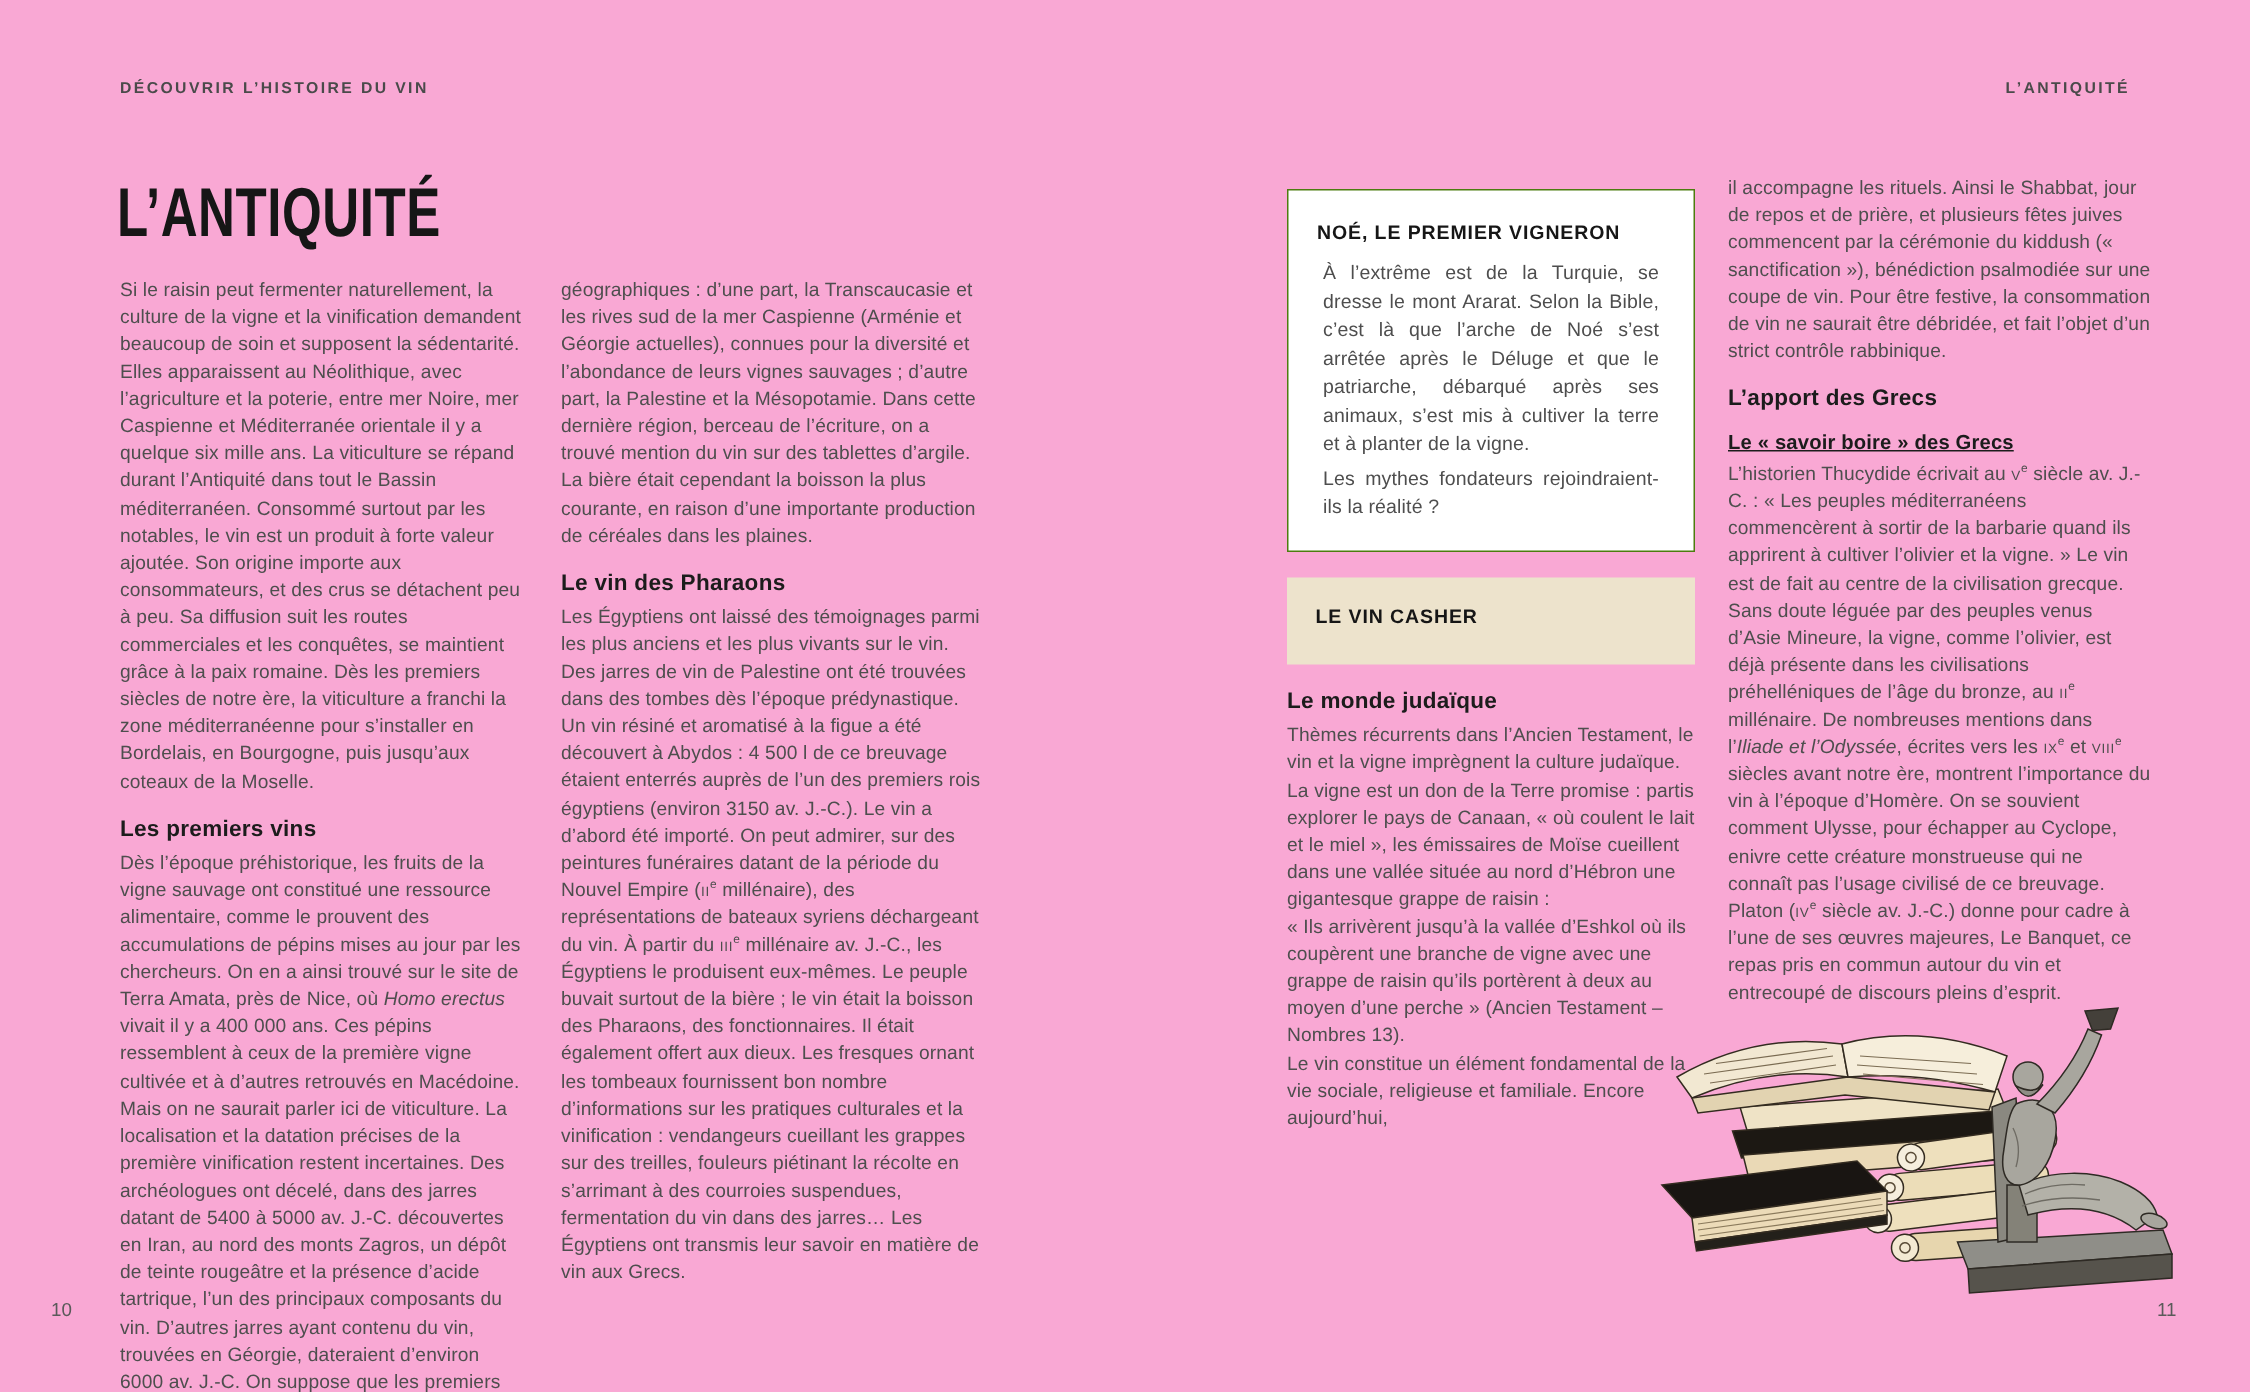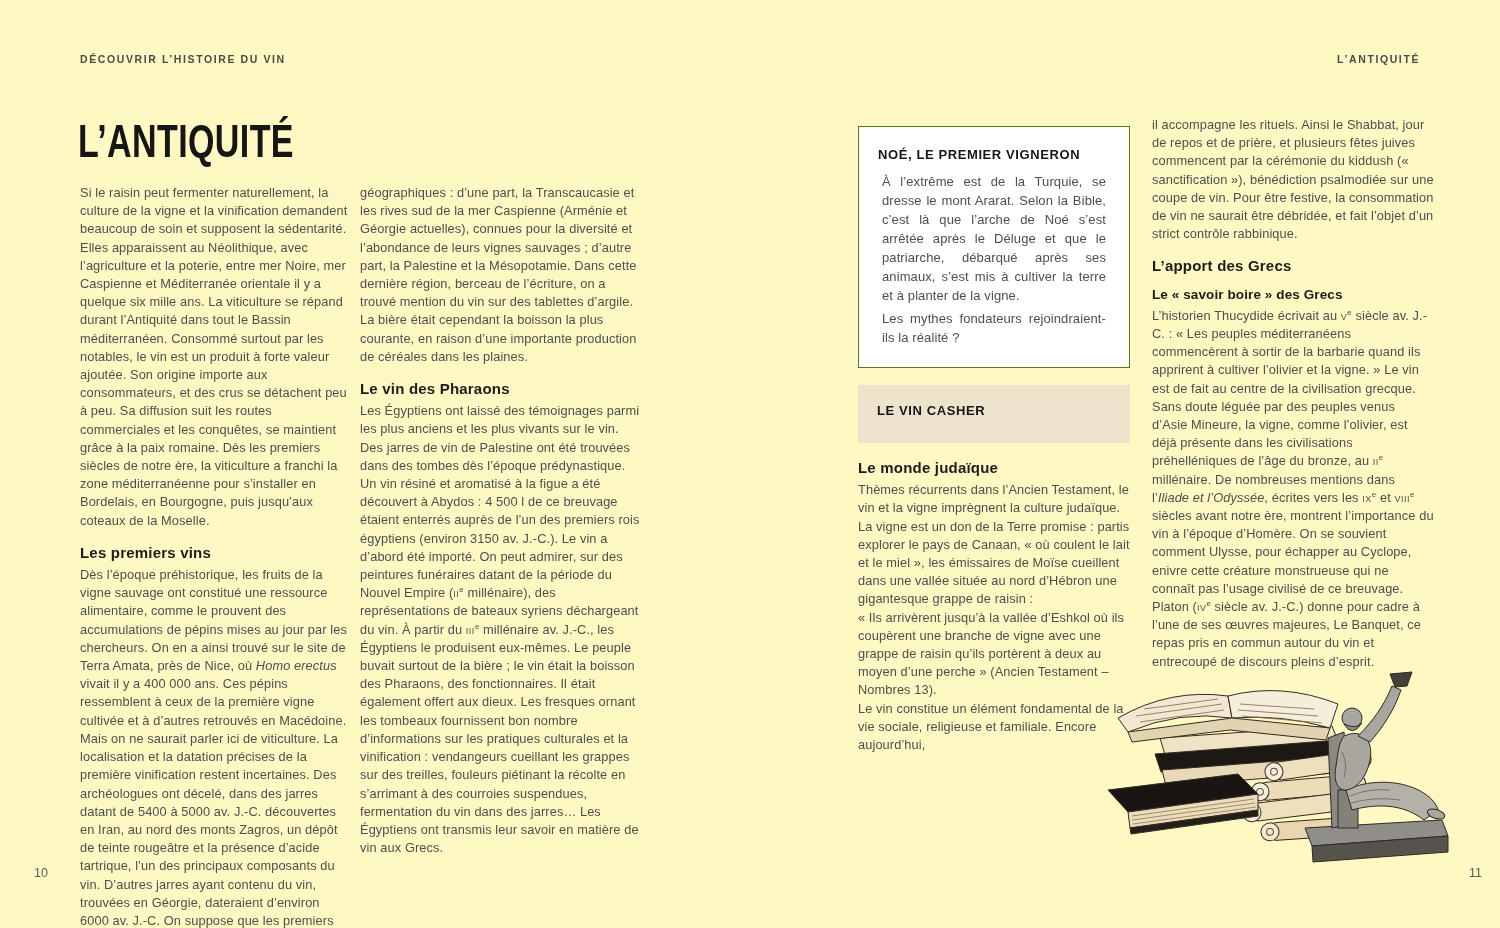--- a/index.html
+++ b/index.html
@@ -1,36 +1,36 @@
 <!DOCTYPE html>
 <html lang="fr"><head>
 <meta charset="utf-8">
 <style>
   html,body{margin:0;padding:0;background:#ffffff;}
   .spread{
-    position:relative;width:1500px;height:928px;background:#fef9c3;overflow:hidden;
+    position:relative;width:1500px;height:928px;background:#f9a8d4;overflow:hidden;
     font-family:"Liberation Sans","DejaVu Sans",sans-serif;color:#4e4e4e;
   }
   .runhead{
     position:absolute;top:53px;font-size:10.5px;font-weight:700;letter-spacing:1.6px;
     color:#4a4a4a;text-transform:uppercase;
   }
   .runhead.left{left:80px;}
   .runhead.right{right:80px;text-align:right;}
   .pagenum{position:absolute;top:866px;font-size:12.5px;color:#5a5a5a;}
   .pagenum.left{left:34px;}
-  .pagenum.right{right:18px;text-align:left;}
+  .pagenum.right{right:49px;text-align:left;}
   .main-title{
     position:absolute;left:78px;top:114px;font-size:46px;font-weight:700;color:#161616;
     letter-spacing:.5px;transform:scaleX(.74);transform-origin:left top;white-space:nowrap;
   }
   .col{position:absolute;font-size:12.8px;line-height:18.2px;letter-spacing:.1px;color:#4e4e4e;}
   .col p{margin:0;}
   .h-section{font-size:15px;font-weight:700;color:#1c1c1c;margin:14px 0 4px;letter-spacing:.2px;}
-  .h-sub{font-size:13.5px;font-weight:700;color:#1c1c1c;margin:10px 0 3px;}
+  .h-sub{font-size:13.5px;font-weight:700;color:#1c1c1c;margin:10px 0 3px;text-decoration:underline;}
   .rn{font-variant:small-caps;letter-spacing:.5px;}
   sup{font-size:.62em;vertical-align:super;line-height:0;}
   .box{box-sizing:border-box;width:272px;font-size:13px;line-height:19px;text-align:justify;}
   .box .box-title{font-size:13px;font-weight:700;color:#161616;letter-spacing:.6px;margin:0 0 8px;}
   .box p{margin:4px;}
   .box.outlined{border:1px solid #4d7c0f;background:#ffffff;padding:18px 19px 16px;margin-bottom:17px;}
   .box.tinted{padding:16px 19px 15px;margin-bottom:16px;}
   .illus{position:absolute;left:1100px;top:612px;width:356px;height:264px;}
 </style>
 </head>
@@ -41,21 +41,21 @@
   <div>
     <div class="runhead left">DÉCOUVRIR L’HISTOIRE DU VIN</div>
     <div class="main-title">L’ANTIQUITÉ</div>
 
     <div class="col" style="left:80px;top:184px;width:272px;">
       <p>Si le raisin peut fermenter naturellement, la culture de la vigne et la vinification demandent beaucoup de soin et supposent la sédentarité. Elles apparaissent au Néolithique, avec l’agriculture et la poterie, entre mer Noire, mer Caspienne et Méditerranée orientale il y a quelque six mille ans. La viticulture se répand durant l’Antiquité dans tout le Bassin méditerranéen. Consommé surtout par les notables, le vin est un produit à forte valeur ajoutée. Son origine importe aux consommateurs, et des crus se détachent peu à peu. Sa diffusion suit les routes commerciales et les conquêtes, se maintient grâce à la paix romaine. Dès les premiers siècles de notre ère, la viticulture a franchi la zone méditerranéenne pour s’installer en Bordelais, en Bourgogne, puis jusqu’aux coteaux de la Moselle.</p>
       <h3 class="h-section">Les premiers vins</h3>
       <p>Dès l’époque préhistorique, les fruits de la vigne sauvage ont constitué une ressource alimentaire, comme le prouvent des accumulations de pépins mises au jour par les chercheurs. On en a ainsi trouvé sur le site de Terra Amata, près de Nice, où <i>Homo erectus</i> vivait il y a 400 000 ans. Ces pépins ressemblent à ceux de la première vigne cultivée et à d’autres retrouvés en Macédoine. Mais on ne saurait parler ici de viticulture. La localisation et la datation précises de la première vinification restent incertaines. Des archéologues ont décelé, dans des jarres datant de 5400 à 5000 av. J.-C. découvertes en Iran, au nord des monts Zagros, un dépôt de teinte rougeâtre et la présence d’acide tartrique, l’un des principaux composants du vin. D’autres jarres ayant contenu du vin, trouvées en Géorgie, dateraient d’environ 6000 av. J.-C. On suppose que les premiers vins sont nés dans deux zones</p>
     </div>
 
-    <div class="col" style="left:360px;top:184px;width:284px;">
+    <div class="col" style="left:374px;top:184px;width:284px;">
       <p>géographiques : d’une part, la Transcaucasie et les rives sud de la mer Caspienne (Arménie et Géorgie actuelles), connues pour la diversité et l’abondance de leurs vignes sauvages ; d’autre part, la Palestine et la Mésopotamie. Dans cette dernière région, berceau de l’écriture, on a trouvé mention du vin sur des tablettes d’argile. La bière était cependant la boisson la plus courante, en raison d’une importante production de céréales dans les plaines.</p>
       <h3 class="h-section">Le vin des Pharaons</h3>
       <p>Les Égyptiens ont laissé des témoignages parmi les plus anciens et les plus vivants sur le vin. Des jarres de vin de Palestine ont été trouvées dans des tombes dès l’époque prédynastique. Un vin résiné et aromatisé à la figue a été découvert à Abydos : 4 500 l de ce breuvage étaient enterrés auprès de l’un des premiers rois égyptiens (environ 3150 av. J.-C.). Le vin a d’abord été importé. On peut admirer, sur des peintures funéraires datant de la période du Nouvel Empire (<span class="rn">ii</span><sup>e</sup> millénaire), des représentations de bateaux syriens déchargeant du vin. À partir du <span class="rn">iii</span><sup>e</sup> millénaire av. J.-C., les Égyptiens le produisent eux-mêmes. Le peuple buvait surtout de la bière ; le vin était la boisson des Pharaons, des fonctionnaires. Il était également offert aux dieux. Les fresques ornant les tombeaux fournissent bon nombre d’informations sur les pratiques culturales et la vinification : vendangeurs cueillant les grappes sur des treilles, fouleurs piétinant la récolte en s’arrimant à des courroies suspendues, fermentation du vin dans des jarres… Les Égyptiens ont transmis leur savoir en matière de vin aux Grecs.</p>
     </div>
 
     <div class="pagenum left">10</div>
   </div>
 
   <div>
     <div class="runhead right">L’ANTIQUITÉ</div>

